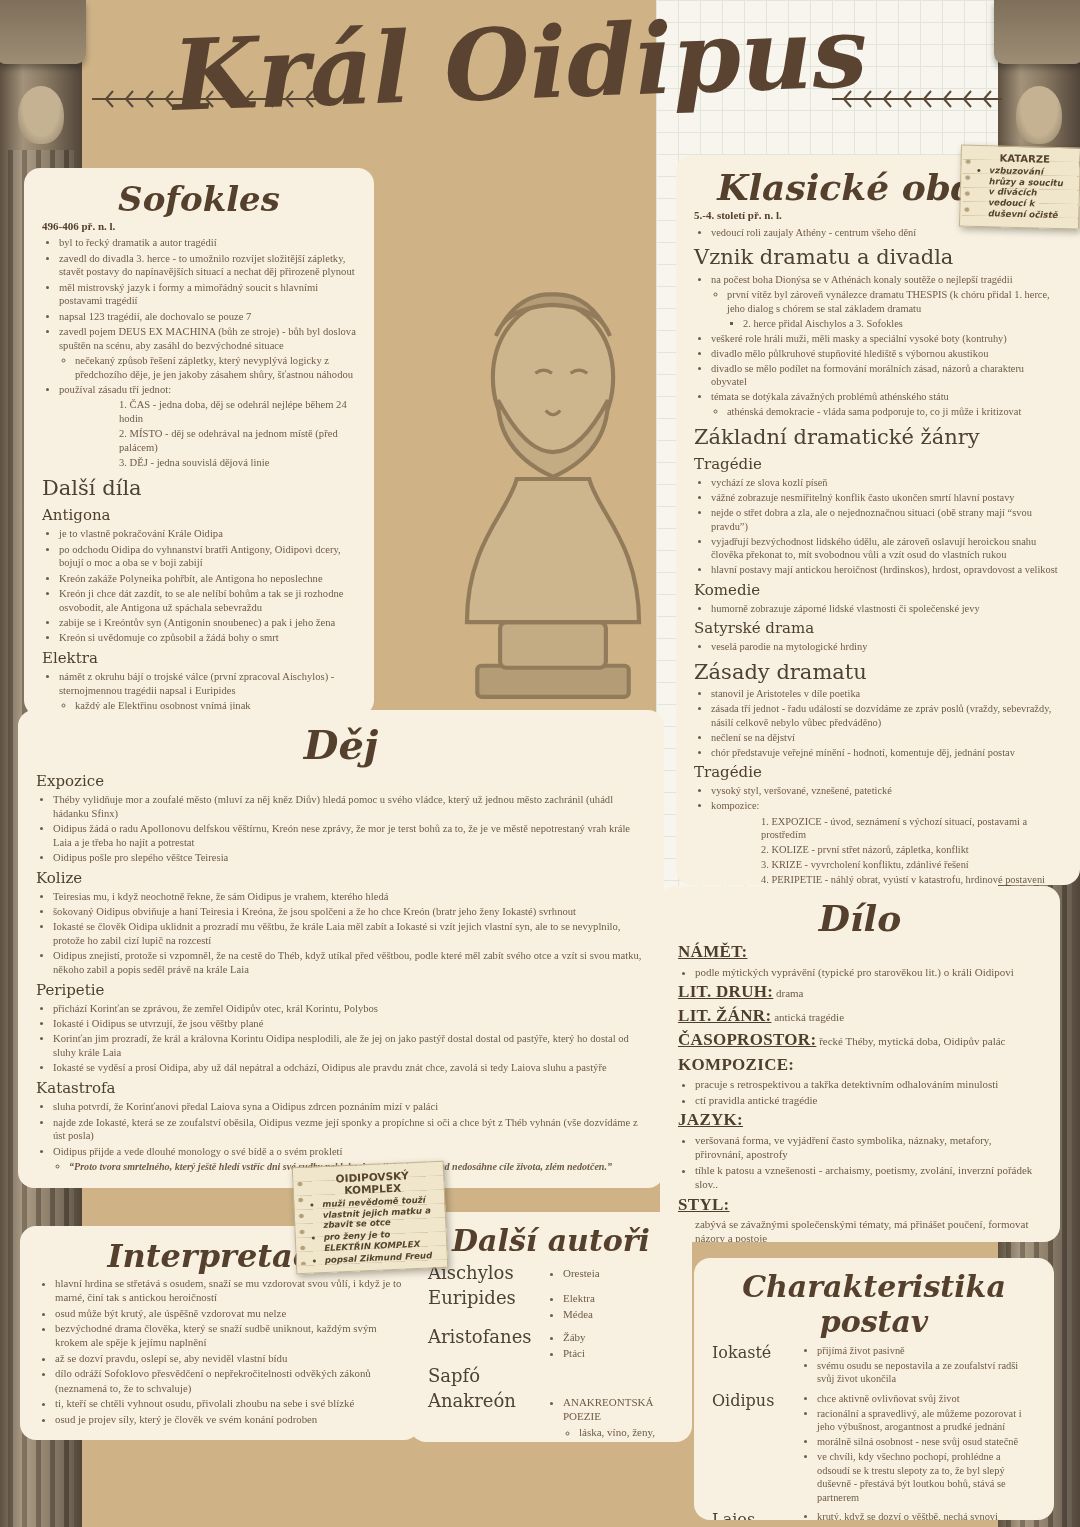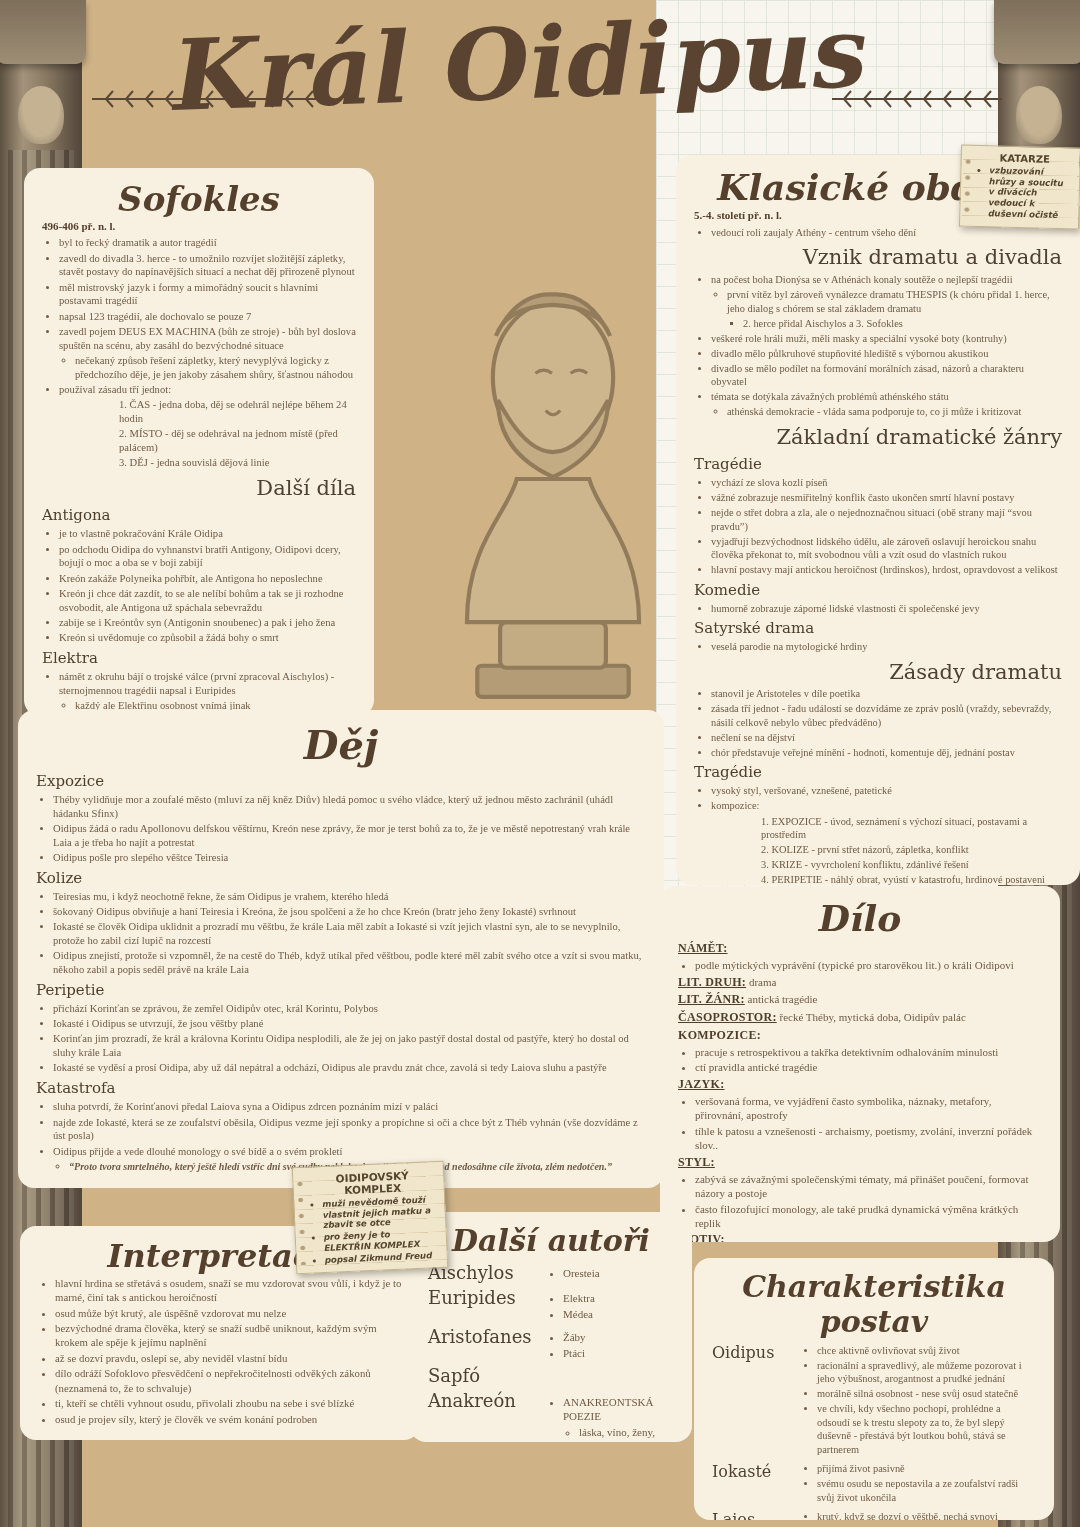--- a/index.html
+++ b/index.html
@@ -32,21 +32,21 @@
         font-family:"DejaVu Serif",serif;font-style:italic;font-weight:bold;
         font-size:98px;line-height:1.3;color:#5a4331;transform:rotate(-2deg);}
 
   
   .card{position:absolute;background:#f8f1e1;border-radius:16px;padding:12px 18px;
         box-sizing:border-box;z-index:2;overflow:hidden;line-height:1.3;}
   .card-title{font-family:"DejaVu Serif",serif;font-style:italic;font-weight:bold;
         text-align:center;color:#54402c;line-height:1.15;}
   .card-sub{font-weight:bold;text-align:left;font-size:11px;
         color:#54402c;margin:0 0 3px;}
-  .midhead{font-family:"DejaVu Serif",serif;font-size:21px;text-align:right;
+  .midhead{font-family:"DejaVu Serif",serif;font-size:21px;text-align:left;
         color:#4e4133;margin:5px 0 1px;}
   .subhead{font-family:"DejaVu Serif",serif;font-size:15px;color:#4e3f2d;margin:4px 0 0;}
 
   .card ul{margin:1px 0;padding-left:17px;list-style:disc}
   .card li{margin:1.5px 0}
   .card ul.lvl1{list-style:circle;padding-left:16px}
   .card ul.lvl2{list-style:square;padding-left:16px}
   .card li.plain{list-style:none}
   .card li.ital{font-style:italic;font-weight:bold;font-size:.95em}
 
@@ -57,21 +57,21 @@
   .klasicke{left:676px;top:155px;width:404px;height:730px;font-size:10.4px}
   .klasicke .card-title{font-size:36px}
   .klasicke li.plain{margin-left:34px}
 
   .dej{left:18px;top:710px;width:646px;height:478px;font-size:10.6px}
   .dej .card-title{font-size:40px}
 
   .dilo{left:660px;top:886px;width:400px;height:356px;font-size:11px}
   .dilo .card-title{font-size:36px}
   .entry{margin:2px 0 0}
-  .elabel{font-weight:bold;font-size:12px;color:#4e3f2d;letter-spacing:.3px}
+  .elabel{font-weight:bold;font-size:17px;color:#4e3f2d;letter-spacing:.3px}
   .elabel.u{text-decoration:underline}
   .evalue{font-size:11px}
 
   .interpretace{left:20px;top:1226px;width:400px;height:214px;font-size:10.8px}
   .interpretace .card-title{font-size:32px}
 
   .autori{left:410px;top:1212px;width:282px;height:230px;font-size:11px}
   .autori .card-title{font-size:30px}
   .arow{display:flex;align-items:flex-start;margin:2px 0}
   .aname{font-family:"DejaVu Serif",serif;font-size:18px;color:#4e4133;width:118px;flex:none}
@@ -394,40 +394,40 @@
             </ul>
           </div>
         </div>
       </div>
   </div>
 
   <div class="card charakteristika">
     <div class="card-title">Charakteristika postav</div>
     <div>
         <div class="prow">
+          <div class="pname">Iokasté</div>
+          <div class="pbullets">
+            <ul class="lvl0">
+              <li>přijímá život pasivně</li>
+              <li>svému osudu se nepostavila a ze zoufalství radši svůj život ukončila</li>
+            </ul>
+          </div>
+        </div>
+        <div class="prow">
           <div class="pname">Oidipus</div>
           <div class="pbullets">
             <ul class="lvl0">
               <li>chce aktivně ovlivňovat svůj život</li>
               <li>racionální a spravedlivý, ale můžeme pozorovat i jeho výbušnost, arogantnost a prudké jednání</li>
               <li>morálně silná osobnost - nese svůj osud statečně</li>
               <li>ve chvíli, kdy všechno pochopí, prohlédne a odsoudí se k trestu slepoty za to, že byl slepý duševně - přestává být loutkou bohů, stává se partnerem</li>
             </ul>
           </div>
         </div>
         <div class="prow">
-          <div class="pname">Iokasté</div>
-          <div class="pbullets">
-            <ul class="lvl0">
-              <li>přijímá život pasivně</li>
-              <li>svému osudu se nepostavila a ze zoufalství radši svůj život ukončila</li>
-            </ul>
-          </div>
-        </div>
-        <div class="prow">
           <div class="pname">Laios</div>
           <div class="pbullets">
             <ul class="lvl0">
               <li>krutý, když se dozví o věštbě, nechá synovi propíchnout nohy a nakáže sluhovi, aby ho hodil do rokle - ten se nad ním smiluje</li>
             </ul>
           </div>
         </div>
       </div>
   </div>
 

